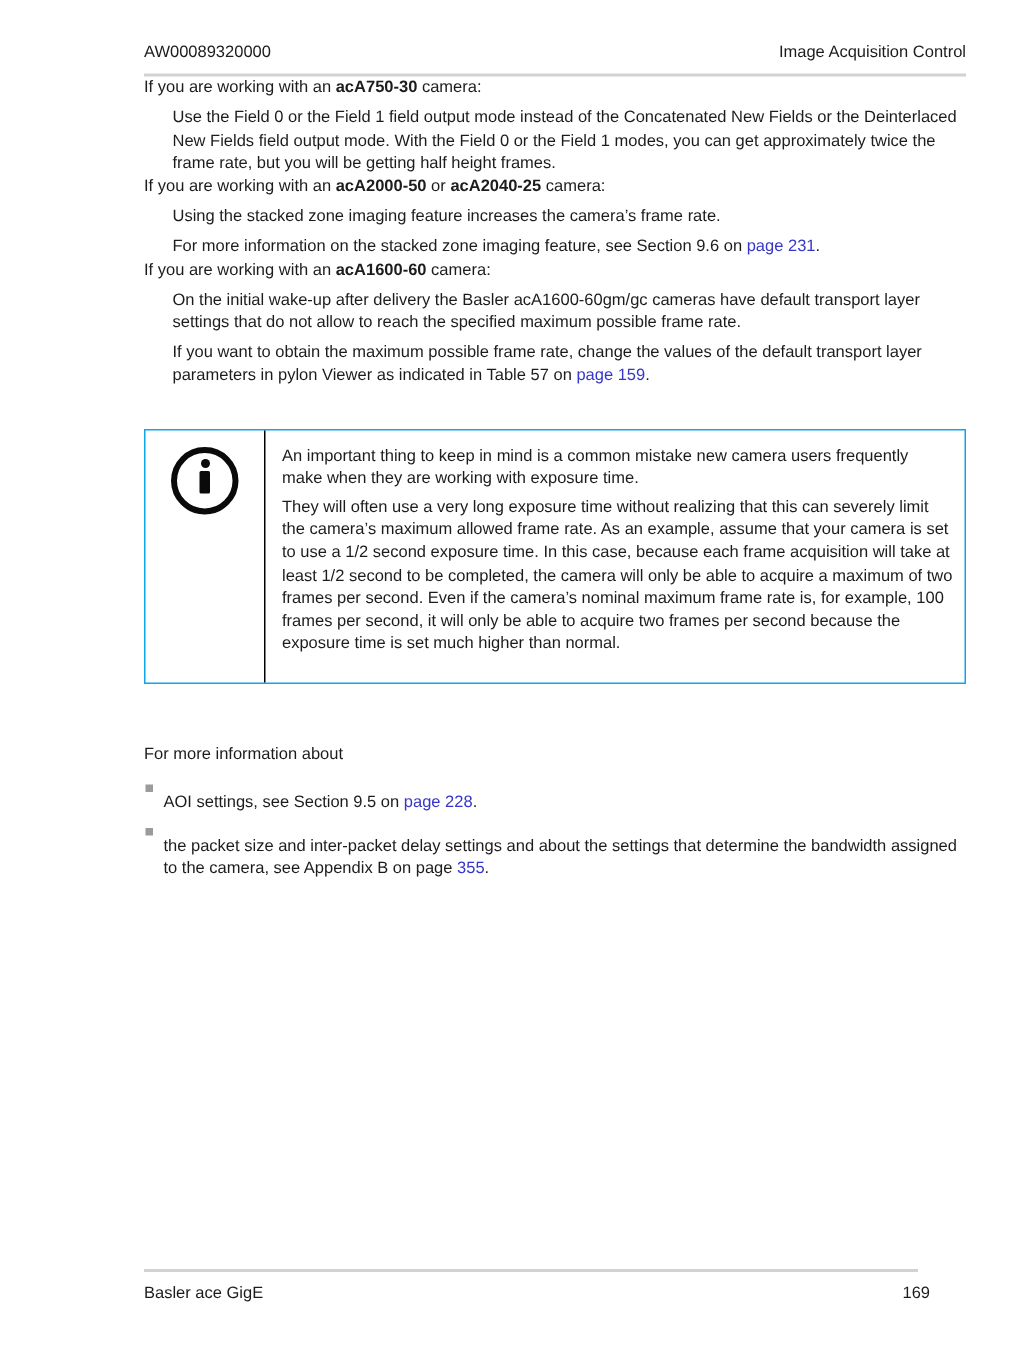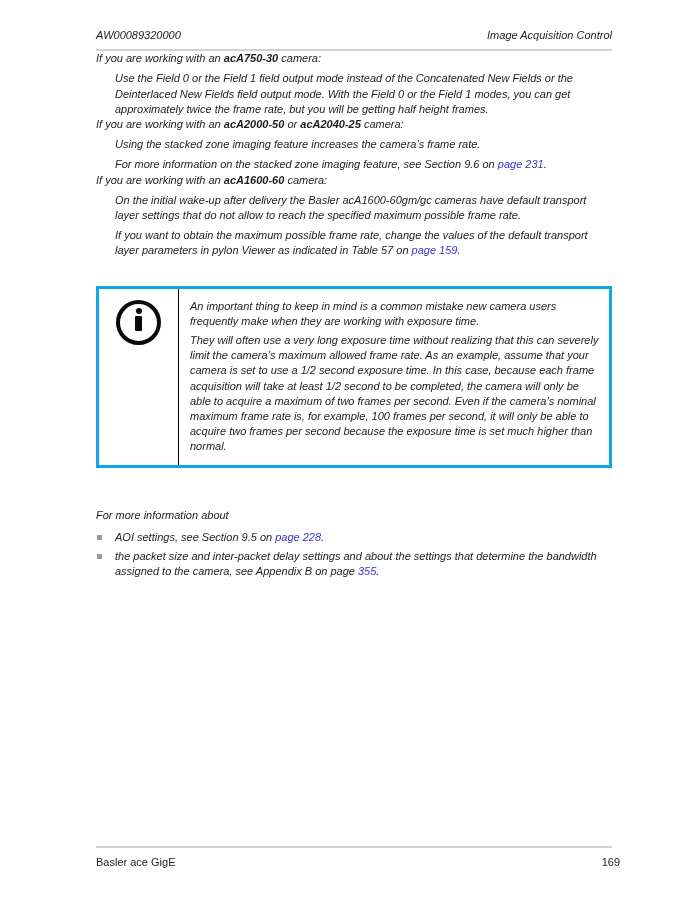--- a/index.html
+++ b/index.html
@@ -7,36 +7,36 @@
   .page {
     position:relative;
     width:677px; height:899px;
     background:#ffffff;
     color:#1c1c1c;
     font-family:"Liberation Sans", sans-serif;
     font-size:11px;
     line-height:15.2px;
     overflow:hidden;
   }
-  .margin { padding-left:96px; padding-right:65px;font-style:italic; }
+  .margin { padding-left:96px; padding-right:33px; }
 
   .header { padding-top:28px; display:flex; justify-content:space-between; }
   .hrule { border-top:2px solid #d2d2d2; margin-top:6px; }
 
   .head1 { margin-top:30px; }
   .head  { margin-top:0; }
   .head b { font-weight:bold; }
   p.ind { margin:5px 0 0 19px; }
 
   a.link { color:var(--link, #3636c8); text-decoration:none; cursor:pointer; }
 
   .notebox {
     margin-top:27px;
     display:flex;
-    border:3px solid #0ea5e9;
+    border:1px solid #0ea5e9;
     min-height:170px;
     justify-content:center;
   }
   .icell {
     flex:none; width:80px;
     border-right:1px solid #000000;
     display:flex; justify-content:center; align-items:flex-start;
     padding-top:11px;
   }
   .info-icon {
@@ -44,21 +44,21 @@
     border:4px solid #0a0a0a; border-radius:50%;
     display:flex; flex-direction:column; align-items:center;
   }
   .info-dot { width:6px; height:6px; background:#0a0a0a; border-radius:50%; margin-top:4px; }
   .info-stem { width:7px; height:15px; background:#0a0a0a; margin-top:2px; border-radius:1px; }
   .tcell { padding:10px 8px 10px 11px; }
   .tcell p + p { margin-top:4px; }
 
   .more-intro { margin-top:40px; }
   ul.bullets { list-style:none; margin-top:7px; }
-  ul.bullets li { display:flex; }
+  ul.bullets li { display:flex;flex-direction:column; }
   ul.bullets li + li { margin-top:4px; }
   .sq { flex:none; width:5px; height:5px; background:#9b9b9b; margin:5px 0 0 1px; }
   .li-text { margin-left:13px; }
 
   .footer-rule { position:absolute; left:96px; right:65px; top:846px; border-top:2px solid #d2d2d2; }
   .footer { position:absolute; left:96px; right:57px; top:855px; display:flex; justify-content:space-between; }
 </style>
 </head>
 <body>
 

